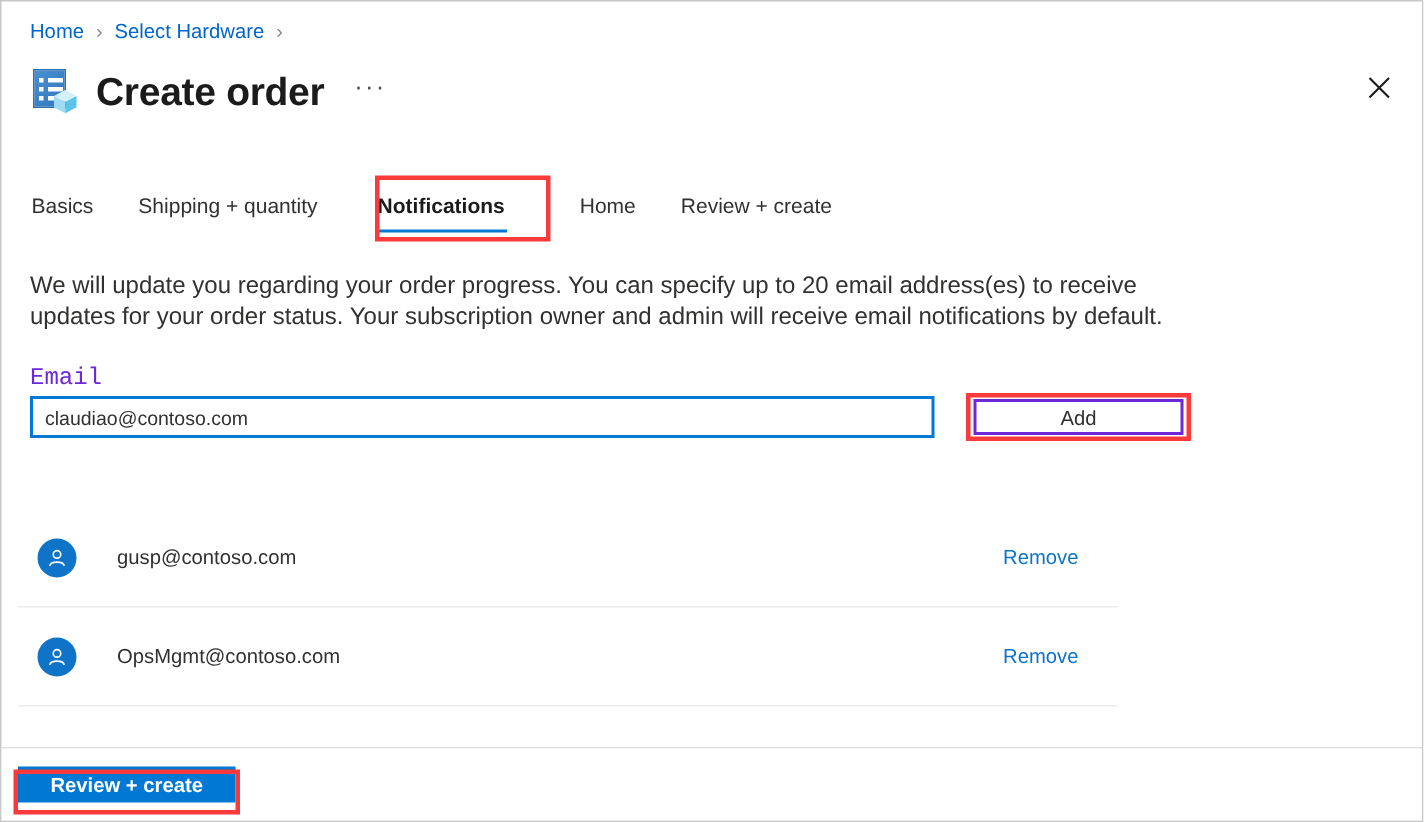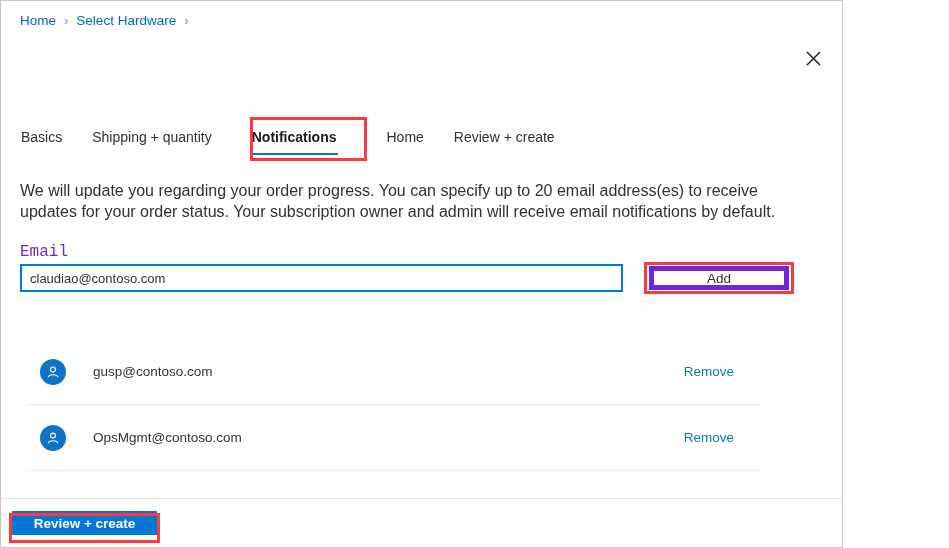--- a/index.html
+++ b/index.html
@@ -6,21 +6,21 @@
     margin: 0;
     padding: 0;
     background: #ffffff;
   }
   body {
     font-family: "Liberation Sans", sans-serif;
     -webkit-font-smoothing: antialiased;
   }
   #app {
     position: relative;
-    width: 843px;
+    width: 949px;
     height: 548px;
     box-sizing: border-box;
     background: #ffffff;
     border: 1px solid #c8c8c8;
     overflow: hidden;
   }
 
   
   .breadcrumb {
     position: absolute;
@@ -219,32 +219,32 @@
     outline: none;
   }
   .add-btn {
     position: absolute;
     left: 648px;
     top: 265px;
     width: 140px;
     height: 24px;
     box-sizing: border-box;
     background: #ffffff;
-    border: 5px solid #6d28d9;
+    border: 2px solid #6d28d9;
     font-family: "Liberation Sans", sans-serif;
     font-size: 13.5px;
     color: #323130;
     cursor: pointer;
     padding: 0;
   }
 
   
   .email-list {
     position: absolute;
-    left: 26px;
+    left: 11px;
     top: 338px;
     width: 733px;
   }
   .email-row {
     position: relative;
     display: flex;
     align-items: center;
     height: 65px;
     border-bottom: 1px solid #ebebeb;
   }
@@ -315,20 +315,32 @@
 
 <div id="app">
 
   <div class="breadcrumb">
     <span class="crumb-link">Home</span>
     <span class="crumb-sep">›</span>
     <span class="crumb-link">Select Hardware</span>
     <span class="crumb-sep">›</span>
   </div>
 
+  <div class="title-row">
+    <span class="page-icon">
+      <span class="doc"></span>
+      <svg class="cube" viewBox="0 0 17 17" xmlns="http://www.w3.org/2000/svg">
+        <polygon points="8.5,1 16,5 8.5,9 1,5" fill="#d6f0fb"></polygon>
+        <polygon points="1,5 8.5,9 8.5,16.5 1,12.5" fill="#9fdcf4"></polygon>
+        <polygon points="16,5 8.5,9 8.5,16.5 16,12.5" fill="#5ac4ea"></polygon>
+      </svg>
+    </span>
+    <span class="page-title">Create order</span>
+    <span class="title-ellipsis">···</span>
+  </div>
 
   <div class="close-btn">
     <svg width="15" height="15" viewBox="0 0 15 15" xmlns="http://www.w3.org/2000/svg">
       <line x1="1" y1="1" x2="14" y2="14" stroke="#1b1b1b" stroke-width="1.4"></line>
       <line x1="14" y1="1" x2="1" y2="14" stroke="#1b1b1b" stroke-width="1.4"></line>
     </svg>
   </div>
 
   <div class="tabs">
     <div class="tab">

